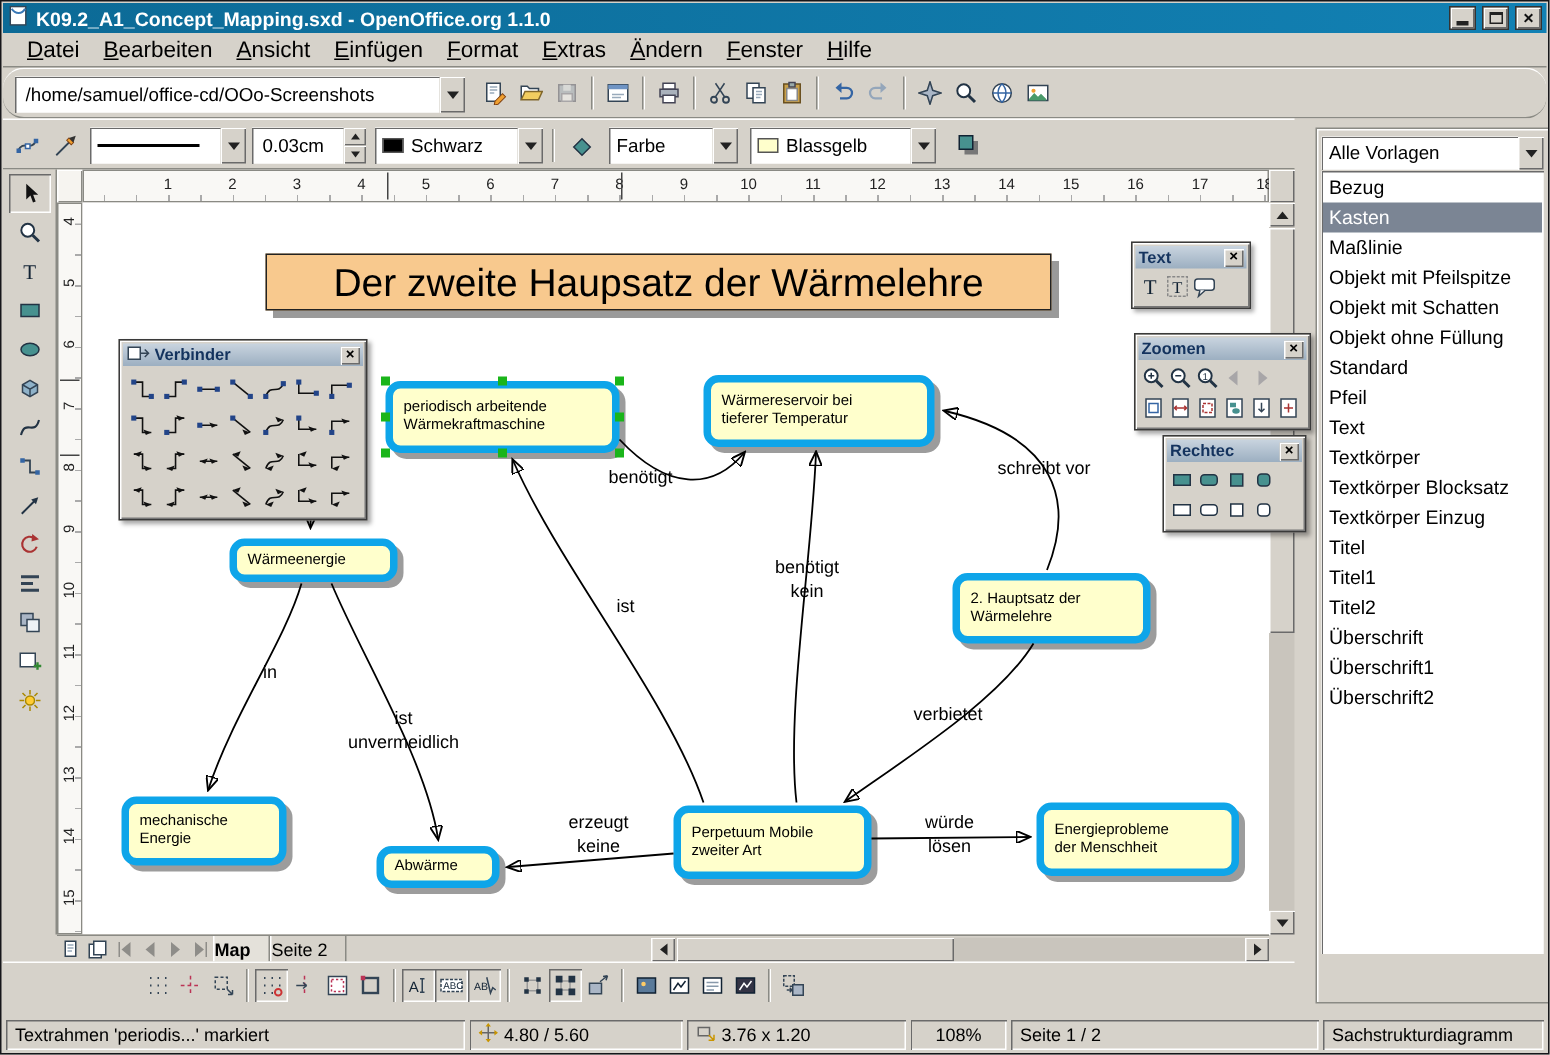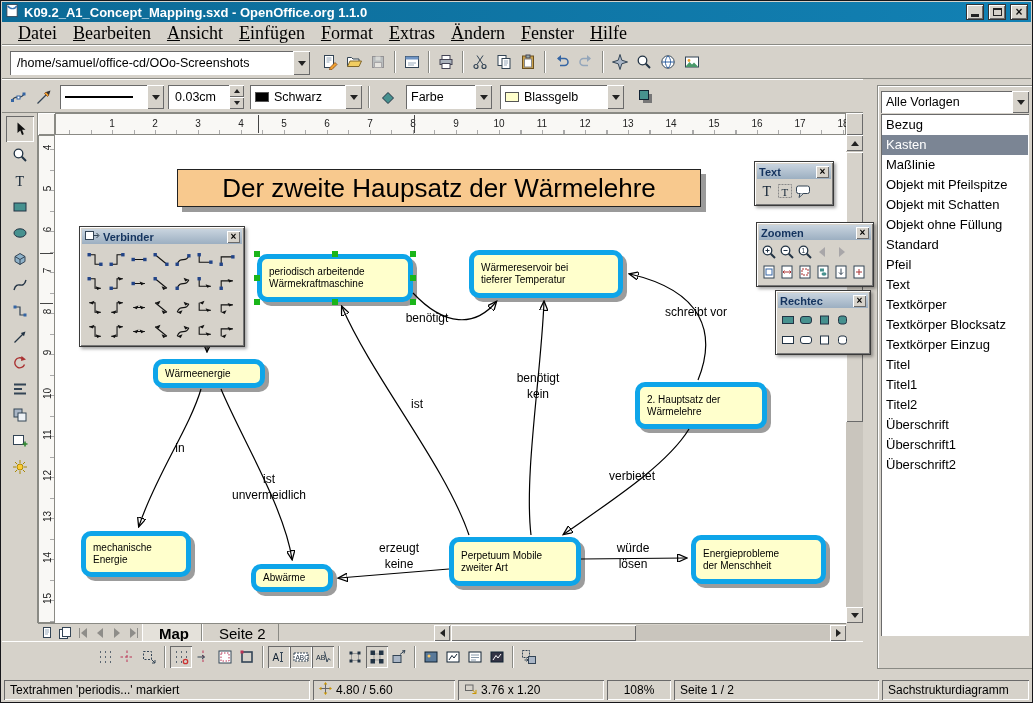--- a/index.html
+++ b/index.html
@@ -10,25 +10,25 @@
   
   .titlebar{position:absolute;left:1px;top:1px;right:1px;height:20px;background:linear-gradient(90deg,var(--titlebar,#0c6a96),#1281b4);color:#fff;display:flex;align-items:center;padding:0 3px;gap:4px;}
   .title-text{font-weight:bold;font-size:13px;flex:1;white-space:nowrap;overflow:hidden;}
   .winbtn{width:18px;height:16px;background:var(--chrome,#d6d2ca);box-shadow:inset 1px 1px 0 #fff,inset -1px -1px 0 #6a6a6a;border:1px solid #333;display:flex;align-items:center;justify-content:center;font-size:11px;line-height:1;cursor:default;}
   .g-min{display:block;width:8px;height:3px;background:#222;margin-top:7px;}
   .g-max{display:block;width:9px;height:8px;border:1px solid #222;border-top-width:2px;}
   .g-close{font-weight:bold;font-size:12px;color:#111;}
 
   
   .menubar{position:absolute;left:1px;top:21px;right:1px;height:23px;background:var(--chrome,#d6d2ca);border-bottom:1px solid #8a8a84;display:flex;align-items:center;padding-left:8px;}
-  .menu-item{display:inline-block;padding:2px 8px;font-size:18px;font-family:Liberation Serif, serif;}
+  .menu-item{display:inline-block;padding:2px 8px;font-size:15px;}
   .menu-item::first-letter{text-decoration:underline;}
 
   
-  .funcbar{position:absolute;left:1px;top:44px;right:1px;height:34px;background:var(--chrome,#d6d2ca);border-top:1px solid #fff;border-bottom:1px solid #8a8a84;}
+  .funcbar{position:absolute;left:1px;top:44px;right:1px;height:34px;background:var(--chrome,#d6d2ca);border-top:1px solid #fff;border-bottom:1px solid #8a8a84;border-radius:14px;}
   .objbar{position:absolute;left:1px;top:78px;width:861px;height:34px;background:var(--chrome,#d6d2ca);border-top:1px solid #fff;border-bottom:1px solid #8a8a84;}
   .ticons{position:absolute;left:316px;top:4px;display:flex;align-items:center;}
   .tbtn{width:24px;height:24px;border:none;background:transparent;display:inline-flex;align-items:center;justify-content:center;padding:0;}
   .tbtn.small{width:22px;height:22px;}
   .tbtn.disabled svg,.pbtn.disabled svg{opacity:.4;}
   .tsep{width:2px;height:22px;border-left:1px solid #8a8a84;border-right:1px solid #fff;margin:0 4px;}
   .pressed{background:#ece9e2;box-shadow:inset 1px 1px 0 #6a6a6a,inset -1px -1px 0 #fff;}
 
   .combo{position:absolute;top:5px;height:24px;display:flex;}
   .combo-face{flex:1;background:#fff;box-shadow:inset 1px 1px 0 #6a6a6a,inset -1px -1px 0 #fff;display:flex;align-items:center;padding:0 5px;font-size:12.5px;gap:5px;overflow:hidden;white-space:nowrap;}
@@ -84,21 +84,21 @@
   .sb-thumb-v{position:absolute;left:0;width:17px;background:var(--chrome,#d6d2ca);box-shadow:inset 1px 1px 0 #fff,inset -1px -1px 0 #6a6a6a;}
   .tri-up{width:0;height:0;border-left:4px solid transparent;border-right:4px solid transparent;border-bottom:5px solid #222;}
   .tri-down{width:0;height:0;border-left:4px solid transparent;border-right:4px solid transparent;border-top:5px solid #222;}
   .tri-left{width:0;height:0;border-top:4px solid transparent;border-bottom:4px solid transparent;border-right:5px solid #222;}
   .tri-right{width:0;height:0;border-top:4px solid transparent;border-bottom:4px solid transparent;border-left:5px solid #222;}
 
   
   .tabsrow{position:absolute;left:37px;top:622px;width:808px;height:18px;background:var(--chrome,#d6d2ca);border-top:1px solid #8a8a84;display:flex;align-items:stretch;}
   .tiny-tool{width:18px;display:flex;align-items:center;justify-content:center;border:none;background:transparent;padding:0;}
   .navbtn{width:17px;display:flex;align-items:center;justify-content:center;border:none;background:transparent;padding:0;opacity:.55;}
-  .tab{padding:1px 12px 0 16px;font-size:15px;border-right:1px solid #8a8a84;border-left:1px solid #fff;display:flex;align-items:center;background:var(--chrome,#d6d2ca);}
+  .tab{padding:1px 12px 0 0;font-size:12px;border-right:1px solid #8a8a84;border-left:1px solid #fff;display:flex;align-items:center;background:var(--chrome,#d6d2ca);}
   .tab.active{font-weight:bold;background:#e4e1da;}
   .hscroll{position:absolute;left:396px;top:1px;height:16px;width:412px;background:#c9c5bd;}
   .hs-btn{position:absolute;top:0;width:16px;height:16px;background:var(--chrome,#d6d2ca);box-shadow:inset 1px 1px 0 #fff,inset -1px -1px 0 #6a6a6a;display:flex;align-items:center;justify-content:center;}
   .hs-thumb{position:absolute;top:0;height:16px;background:var(--chrome,#d6d2ca);box-shadow:inset 1px 1px 0 #fff,inset -1px -1px 0 #6a6a6a;}
 
   
   .optionsbar{position:absolute;left:1px;top:640px;width:861px;height:30px;background:var(--chrome,#d6d2ca);border-top:1px solid #fff;display:flex;align-items:center;padding-left:92px;}
   .obtn{width:22px;height:22px;border:none;background:transparent;display:inline-flex;align-items:center;justify-content:center;padding:0;}
 
   

